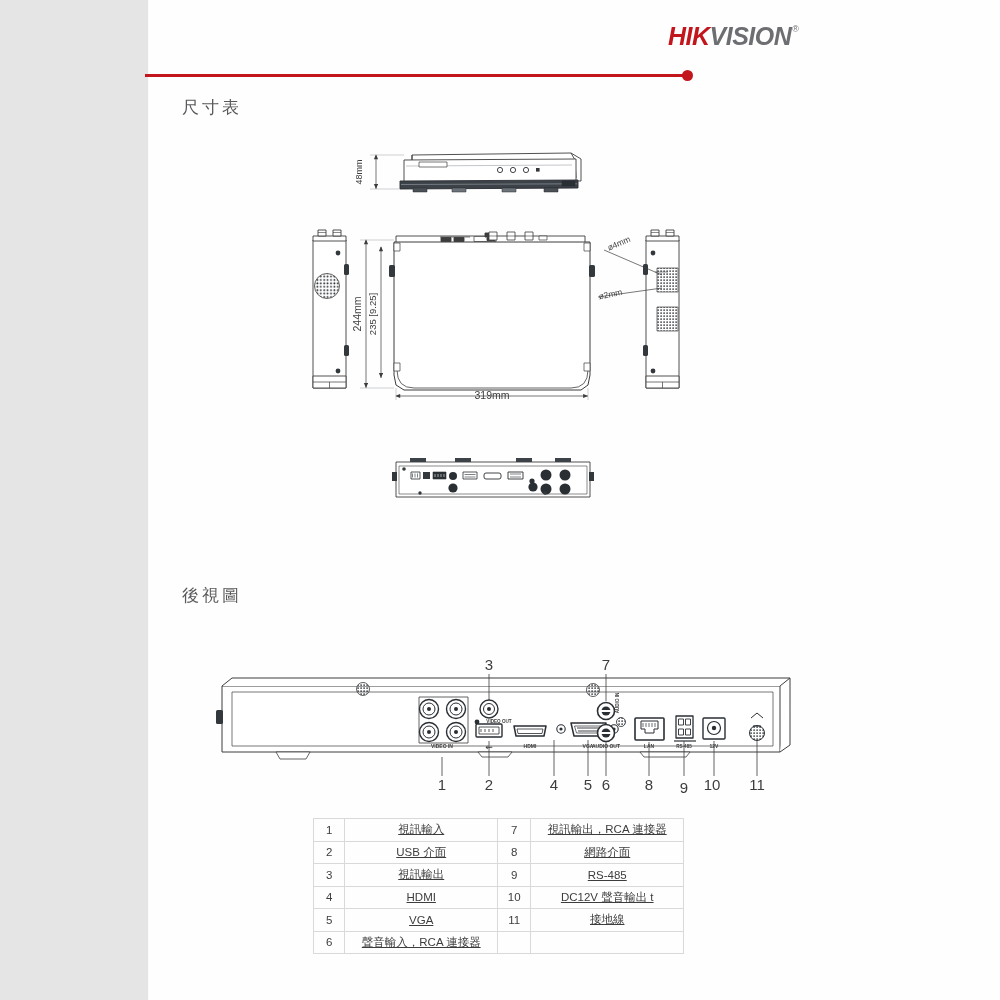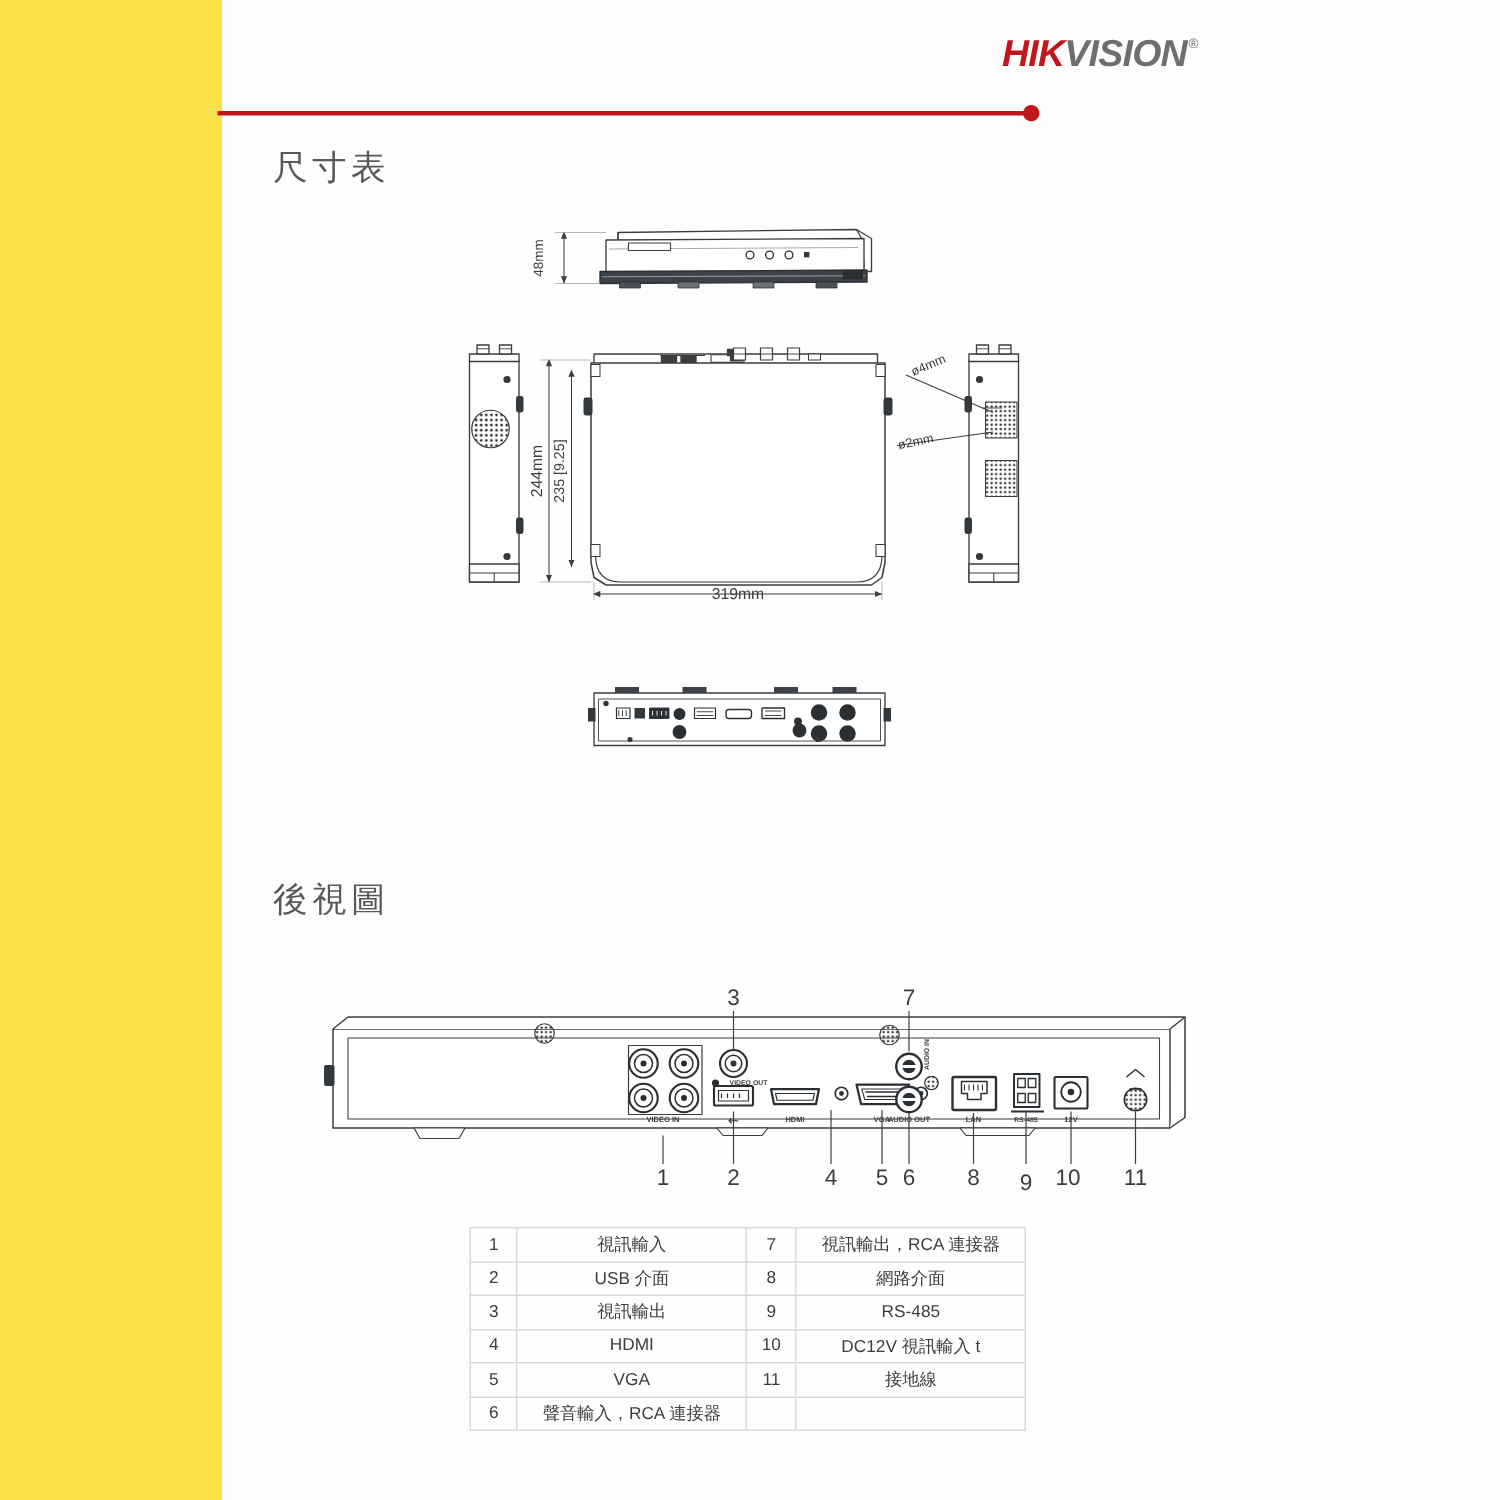--- a/index.html
+++ b/index.html
@@ -12,21 +12,21 @@
     height: 1000px;
     font-family: "Liberation Sans", "DejaVu Sans", sans-serif;
     position: relative;
     overflow: hidden;
   }
   .page {
     position: absolute;
     left: 0; top: 0;
     width: 1000px;
     height: 1000px;
-    background: #fde047;
+    background: #e5e5e5;
   }
   
   .page-panel {
     position: absolute;
     left: 148px; top: 0;
     width: 852px; height: 1000px;
     background: #fefefe;
     border-left: 1px solid #fbfbfb;
   }
 
@@ -70,21 +70,21 @@
     top: 70px;
     width: 11px;
     height: 11px;
     border-radius: 50%;
     background: #c3161c;
   }
 
   .section-title {
     position: absolute;
     color: #58595b;
-    font-size: 23px;
+    font-size: 17px;
     letter-spacing: 3px;
     white-space: nowrap;
   }
   #title-dimensions { left: 182px; top: 96px; }
   #title-rearview  { left: 182px; top: 584px; }
 
   
   .drawing {
     position: absolute;
     left: 0; top: 0;
@@ -104,21 +104,21 @@
   }
   .ports-table td {
     border: 1px solid #d9d9d9;
     height: 21.5px;
     padding: 0 4px;
     text-align: center;
     vertical-align: middle;
     white-space: nowrap;
   }
   .ports-table td.num { width: 30px; }
-  .ports-table td.desc { width: 155px; }
+  .ports-table td.desc { width: 155px; text-decoration: underline; }
   .ports-table tr.last td.empty-left,
   .ports-table tr.last td.empty-right { border-bottom: 1px solid #d9d9d9; }
 </style>
 </head>
 <body>
 
 <div class="page">
   <div class="page-panel"></div>
 
   <div class="brand">
@@ -457,21 +457,21 @@
         <tr>
           <td class="num">3</td>
           <td class="desc">視訊輸出</td>
           <td class="num">9</td>
           <td class="desc">RS-485</td>
         </tr>
         <tr>
           <td class="num">4</td>
           <td class="desc">HDMI</td>
           <td class="num">10</td>
-          <td class="desc">DC12V 視訊輸入 t</td>
+          <td class="desc">DC12V 聲音輸出 t</td>
         </tr>
         <tr>
           <td class="num">5</td>
           <td class="desc">VGA</td>
           <td class="num">11</td>
           <td class="desc">接地線</td>
         </tr>
         <tr class="last">
           <td class="num">6</td>
           <td class="desc">聲音輸入，RCA 連接器</td>

